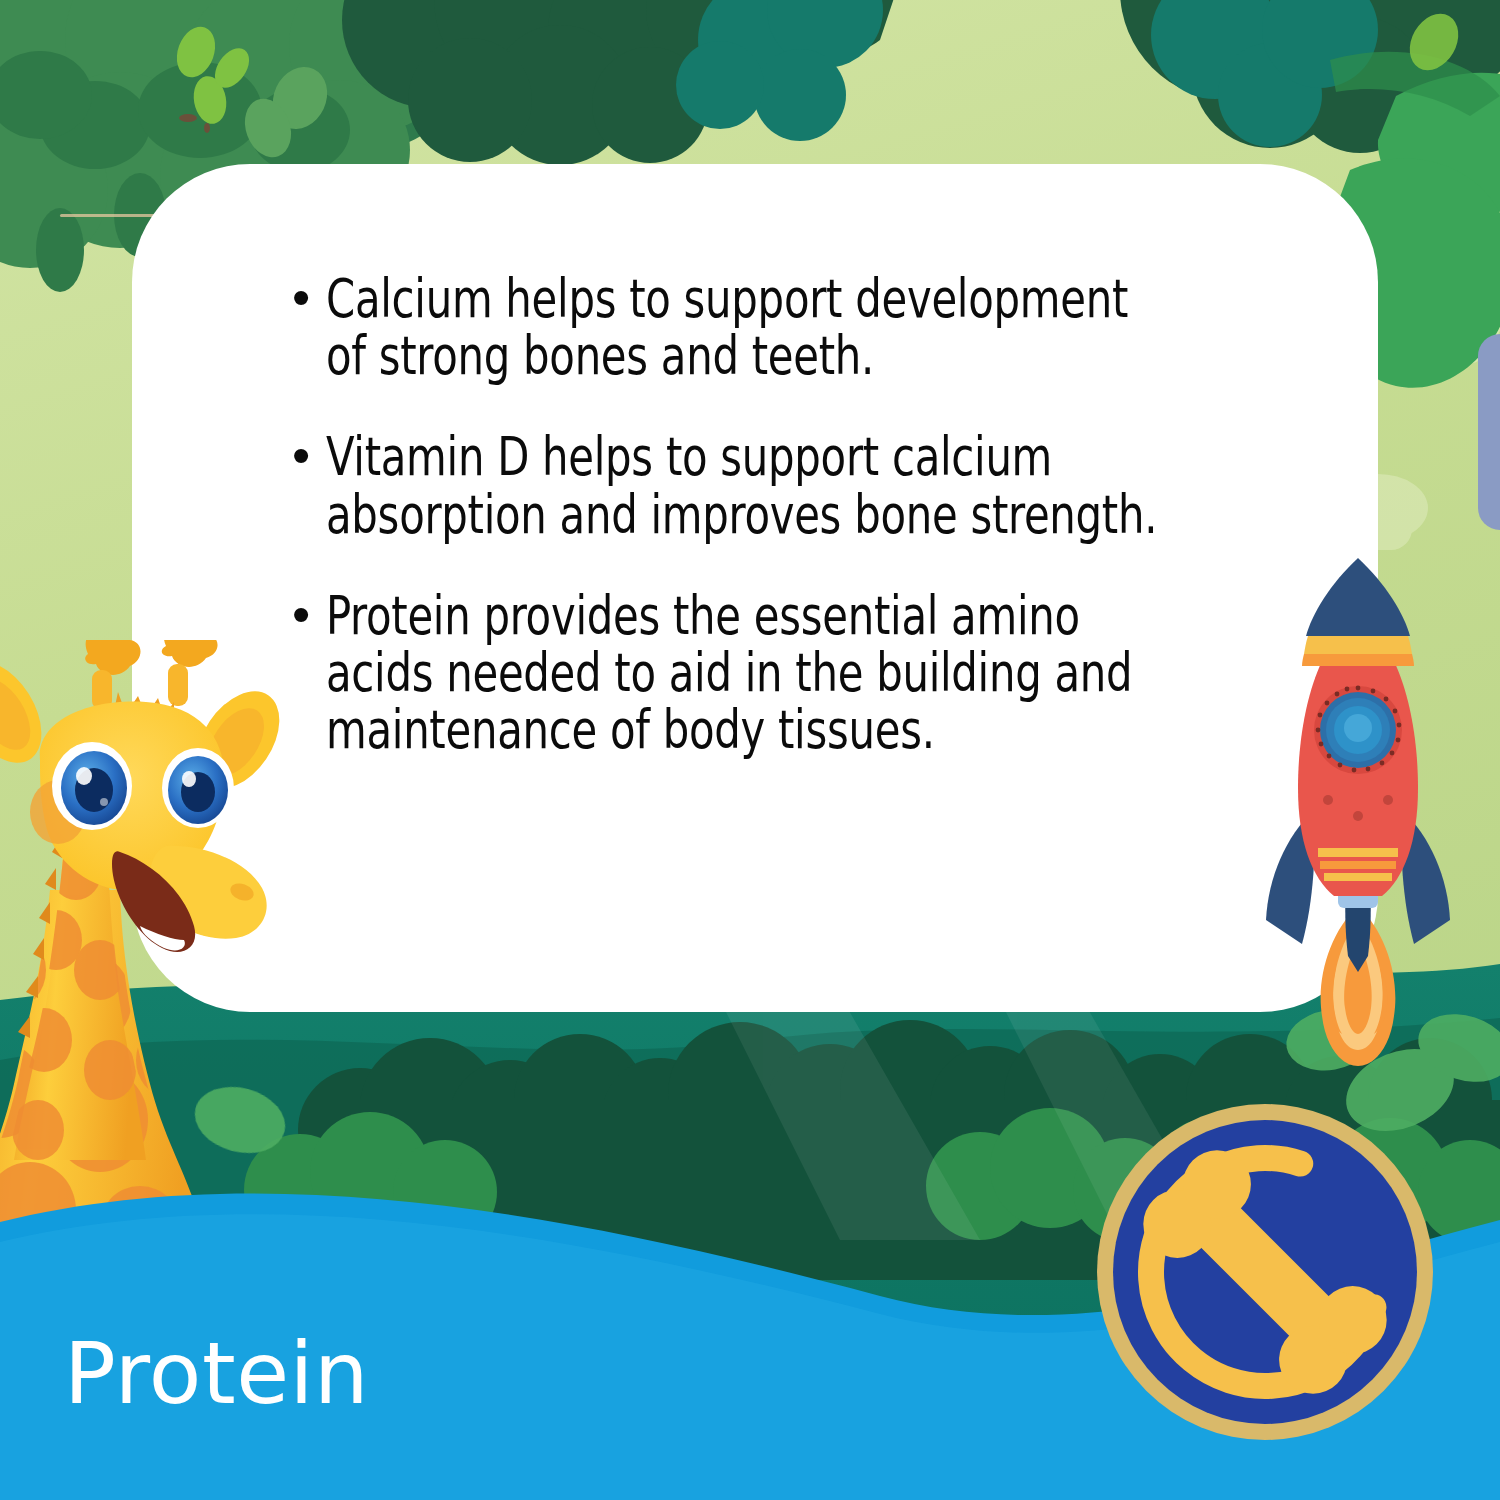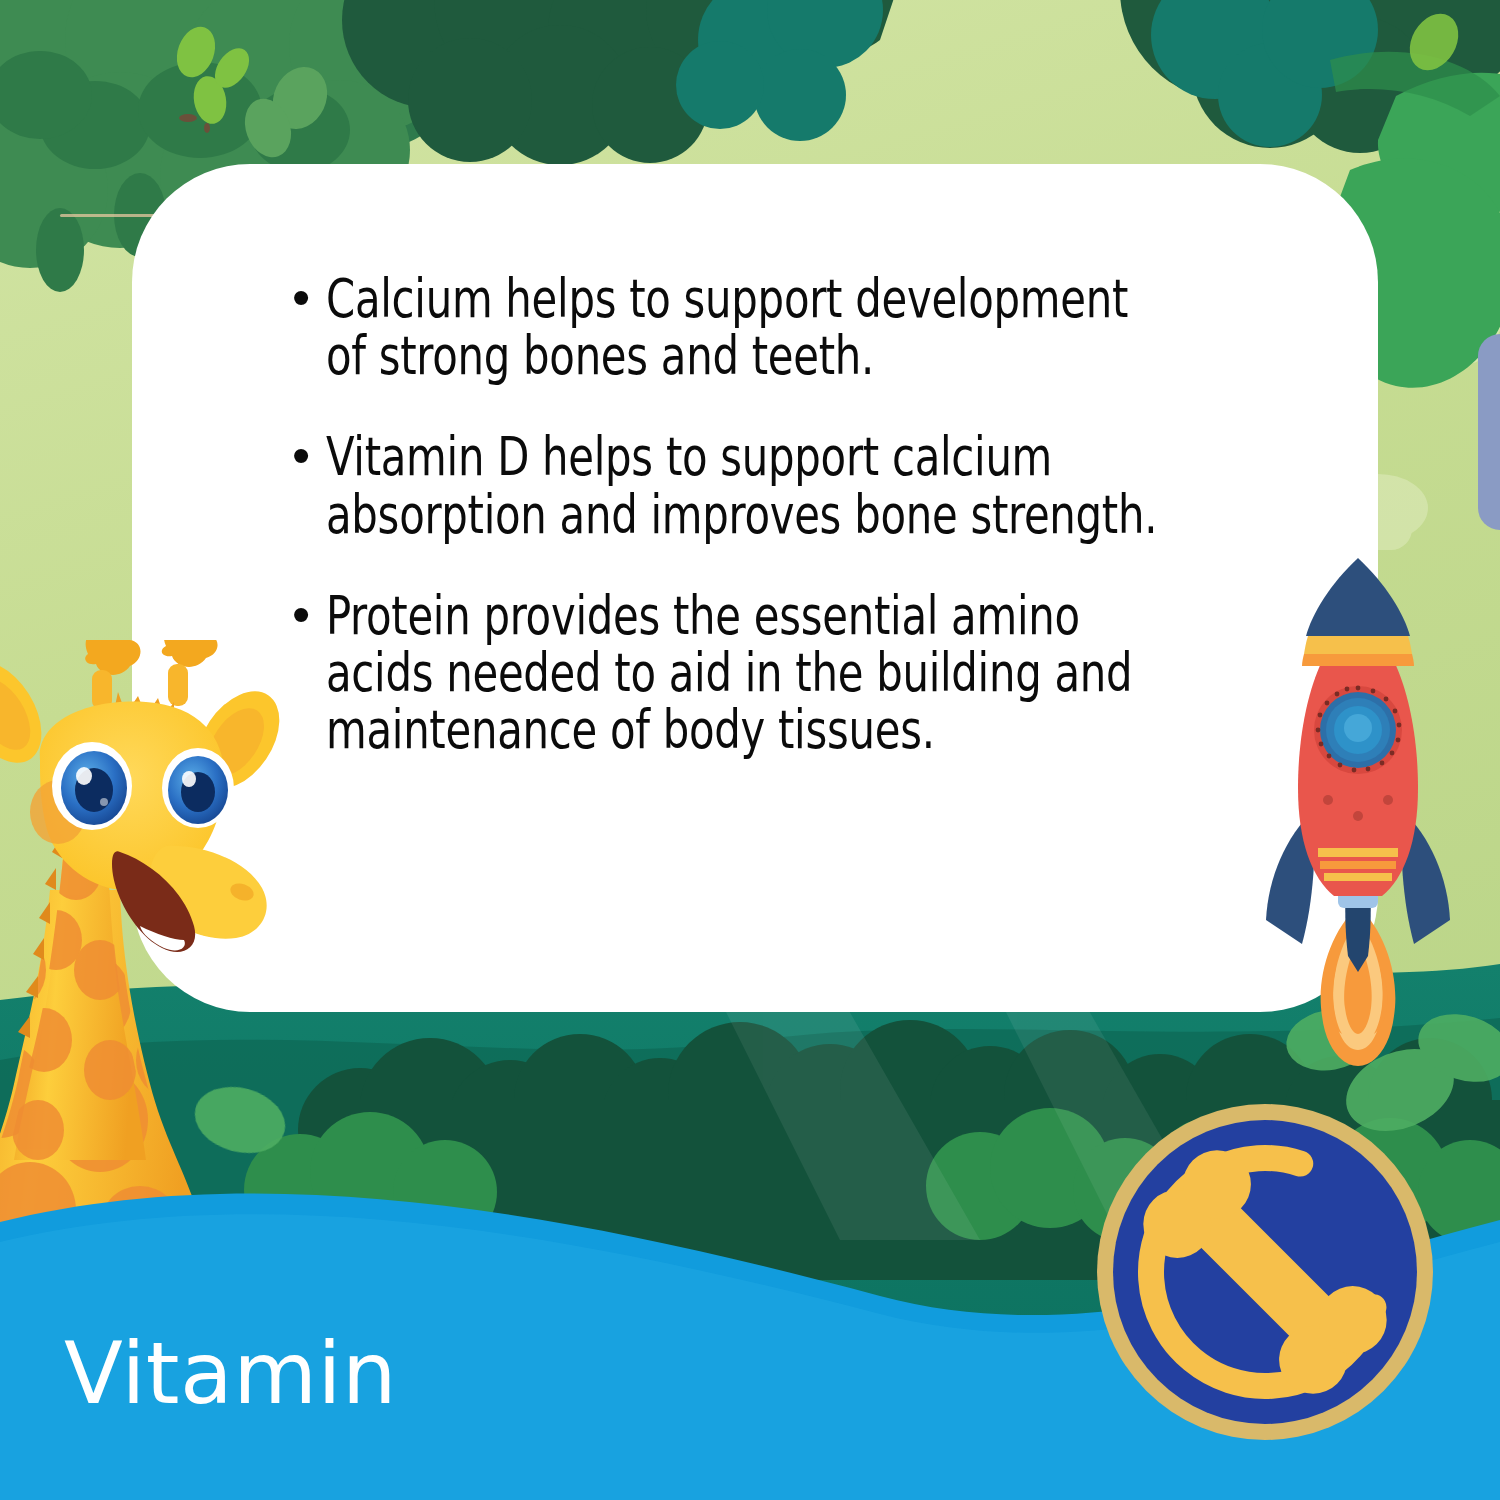--- a/index.html
+++ b/index.html
@@ -483,21 +483,21 @@
       </div>
 
     </div>
   </div>
 
   <svg id="bottom-wave" viewBox="0 0 1500 350" xmlns="http://www.w3.org/2000/svg" preserveAspectRatio="none">
     <path d="M0 72 C260 8 560 60 880 146 C1090 202 1300 122 1500 70 L1500 350 L0 350 Z" fill="#119CDD"></path>
     <path d="M0 92 C260 30 560 80 880 164 C1090 218 1300 144 1500 92 L1500 350 L0 350 Z" fill="#1AA3E0" opacity="0.85"></path>
   </svg>
 
-  <div id="growth-title">Vitamin</div>
+  <div id="growth-title">Protein</div>
 
   <svg id="growth-badge" viewBox="0 0 340 340" xmlns="http://www.w3.org/2000/svg">
     <circle cx="170" cy="170" r="168" fill="#D9B96A"></circle>
     <circle cx="170" cy="170" r="152" fill="#2340A0"></circle>
     <g>
 
       <path d="M170 56 a114 114 0 1 0 114 114" fill="none" stroke="#F6C04B" stroke-width="26" stroke-linecap="round" transform="rotate(18 170 170)"></path>
       <path d="M246 94 a114 114 0 0 1 22 34" fill="none" stroke="#F6C04B" stroke-width="26" stroke-linecap="round" opacity="0"></path>
 
       <g transform="rotate(-45 170 170)">

